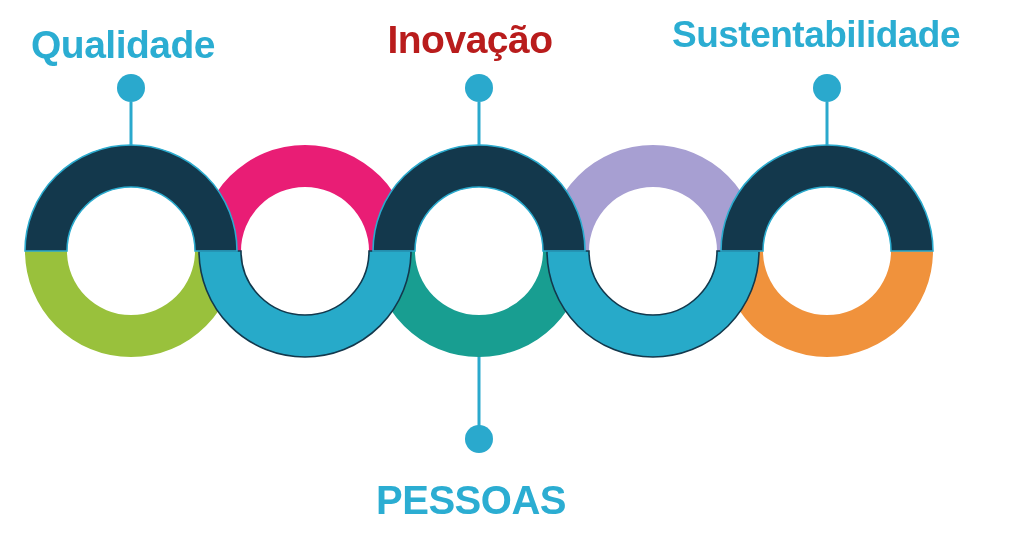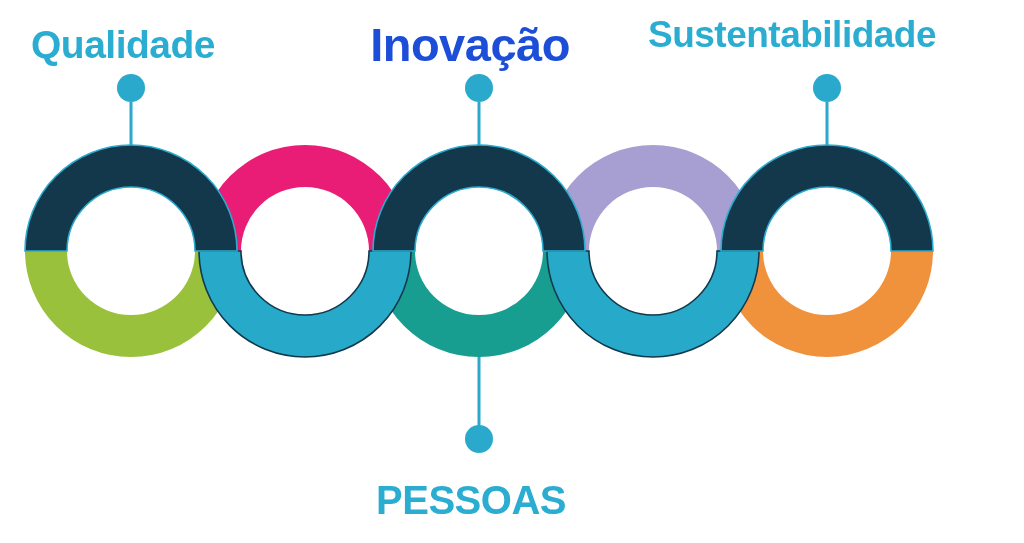--- a/index.html
+++ b/index.html
@@ -64,18 +64,18 @@
       <path d="M 547 251 A 106 106 0 0 1 759 251 L 717 251 A 64 64 0 0 0 589 251 Z" fill="#A79FD2"></path>
       <path d="M 199 251 A 106 106 0 0 0 411 251 L 369 251 A 64 64 0 0 1 241 251 Z" fill="#27AAC9" stroke="#13384C" stroke-width="1.6"></path>
       <path d="M 547 251 A 106 106 0 0 0 759 251 L 717 251 A 64 64 0 0 1 589 251 Z" fill="#27AAC9" stroke="#13384C" stroke-width="1.6"></path>
       <path d="M 25 251 A 106 106 0 0 1 237 251 L 195 251 A 64 64 0 0 0 67 251 Z" fill="#13384C" stroke="#2BABCE" stroke-width="1.6"></path>
       <path d="M 373 251 A 106 106 0 0 1 585 251 L 543 251 A 64 64 0 0 0 415 251 Z" fill="#13384C" stroke="#2BABCE" stroke-width="1.6"></path>
       <path d="M 721 251 A 106 106 0 0 1 933 251 L 891 251 A 64 64 0 0 0 763 251 Z" fill="#13384C" stroke="#2BABCE" stroke-width="1.6"></path>
     </svg>
 
   <div class="ring-label" id="label-0" style="left: 123px; top: 24px; font-size: 39px; color: rgb(43, 173, 210);">Qualidade</div>
 
-  <div class="ring-label" id="label-1" style="left: 470px; top: 19px; font-size: 47px; color: #1d4ed8;">Inovação</div>
+  <div class="ring-label" id="label-1" style="left: 470px; top: 19px; font-size: 39px; color: #b91c1c;">Inovação</div>
 
-  <div class="ring-label" id="label-2" style="left: 792px; top: 15px; font-size: 37px; color: rgb(43, 173, 210);">Sustentabilidade</div>
+  <div class="ring-label" id="label-2" style="left: 816px; top: 15px; font-size: 37px; color: rgb(43, 173, 210);">Sustentabilidade</div>
 
   <div class="ring-label" id="label-3" style="left: 471px; top: 478px; font-size: 40px; color: rgb(43, 173, 210); text-align: center;">PESSOAS</div>
 </div>
 
 </body></html>

